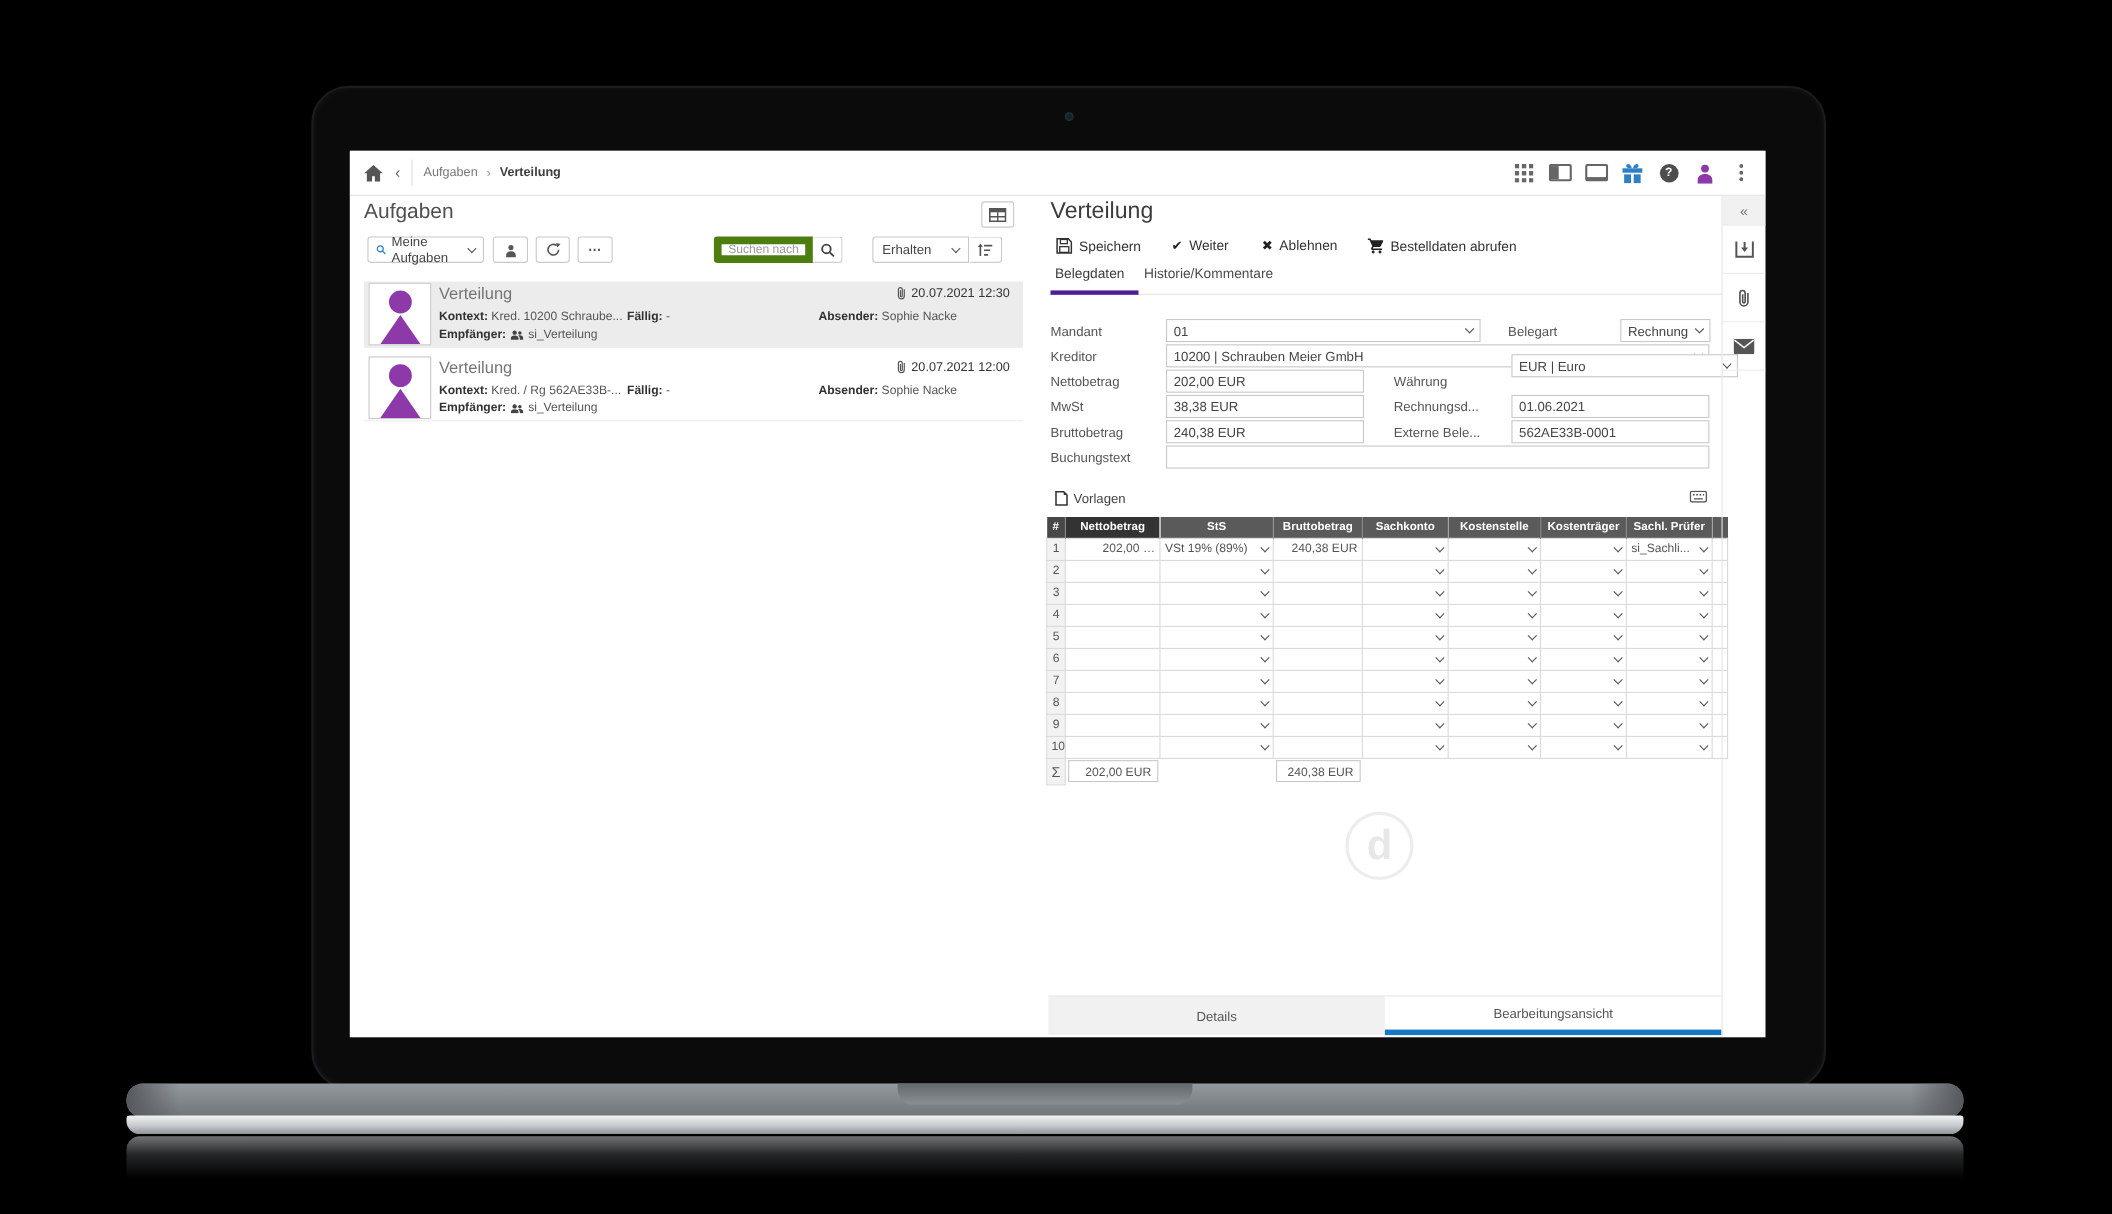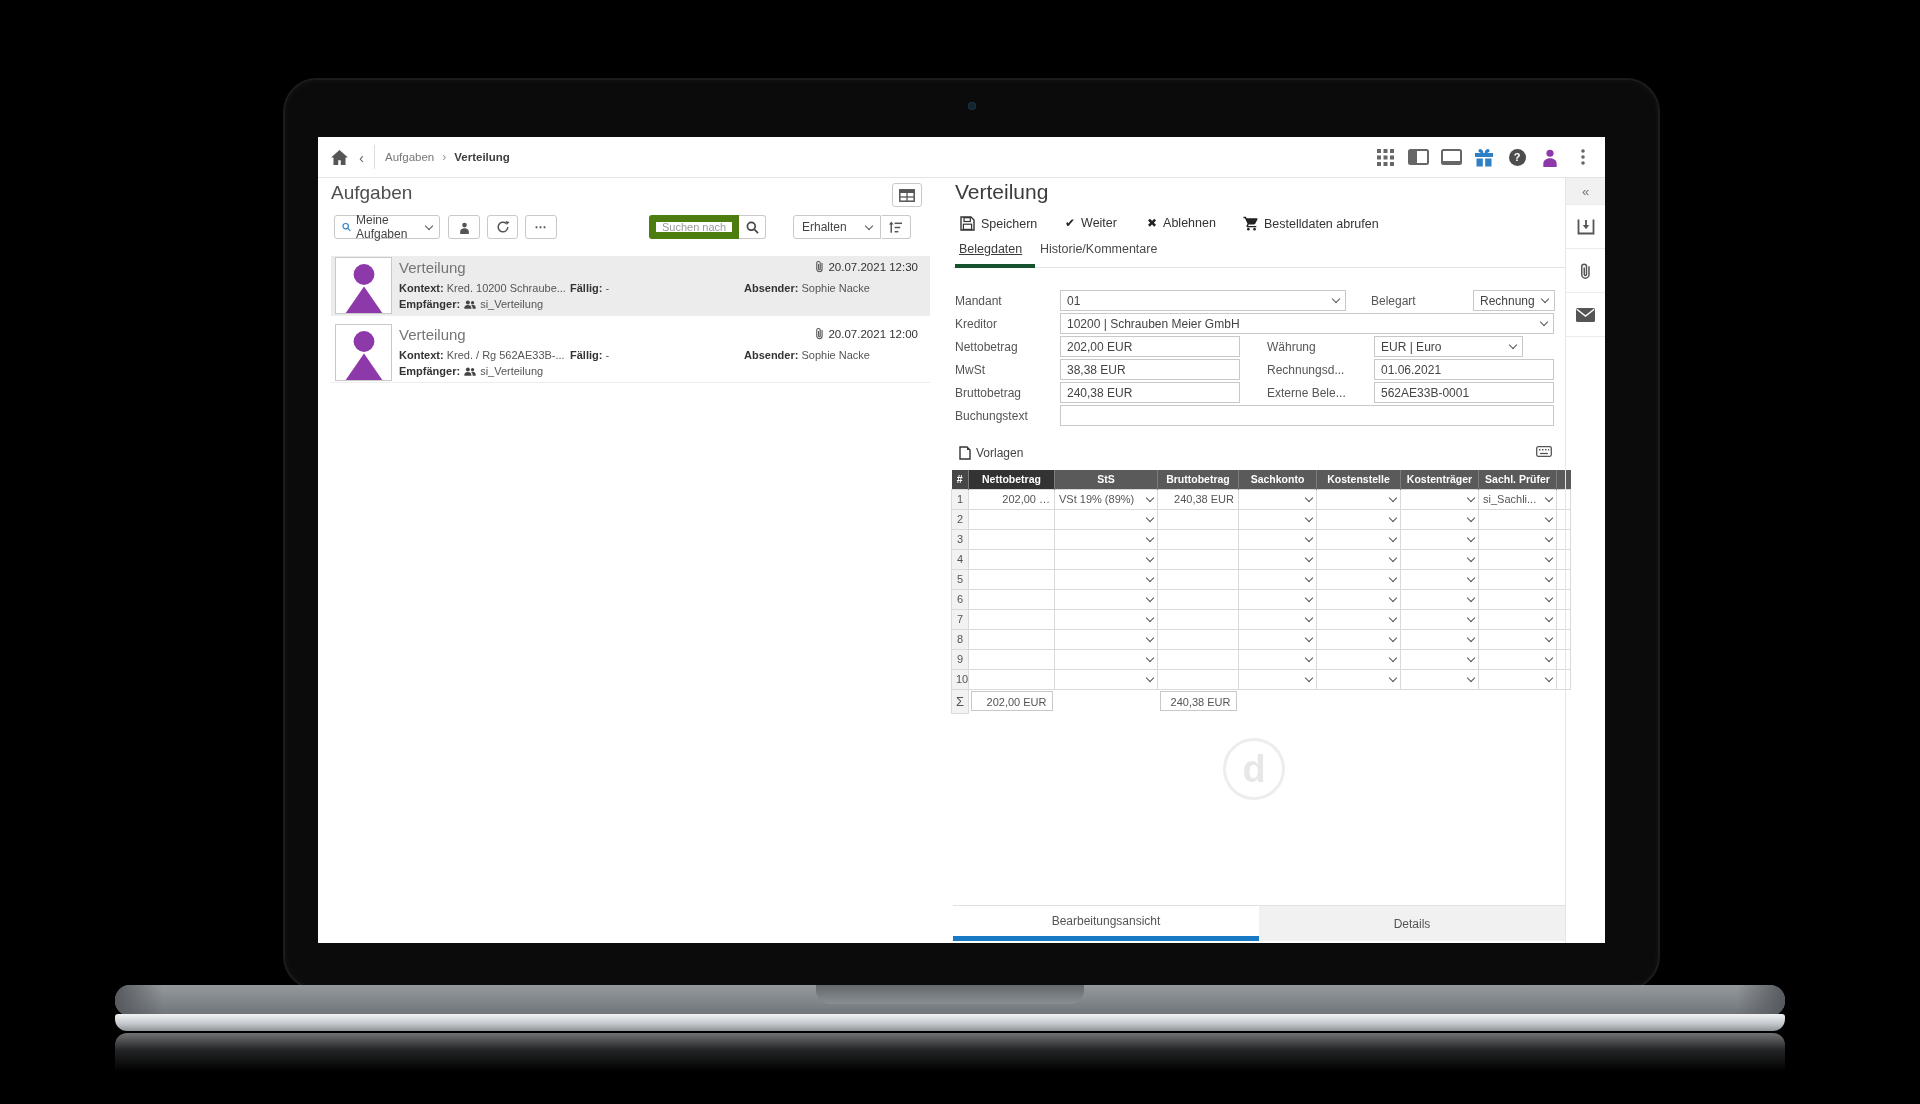--- a/index.html
+++ b/index.html
@@ -83,21 +83,21 @@
 
   
   .rightpanel { position:absolute; left:635px; top:41px; width:612px; height:765px; }
   .rp-title { position:absolute; left:2px; top:2px; font-size:21px; color:#3c3c3c; font-weight:normal; }
   .rp-actions { position:absolute; left:0; top:38px; height:22px; width:612px; }
   .action { position:absolute; top:0; display:flex; align-items:center; gap:6px; font-size:12.5px; color:#333; }
   .a-sp { left:7px; } .a-we { left:112px; } .a-ab { left:194px; } .a-be { left:290px; }
   .glyph { font-size:12px; color:#222; }
   .rp-tabs { position:absolute; left:0; top:64px; width:612px; height:26px; border-bottom:1px solid #e3e3e3; }
   .rp-tab { position:absolute; top:0; height:26px; font-size:12.5px; color:#4a4a4a; }
-  .rp-tab.active { border-bottom:4px solid #14532d; color:#3c3c3c;text-decoration:underline; }
+  .rp-tab.active { border-bottom:4px solid #4c1d95; color:#3c3c3c; }
   .tab-beleg { left:2px; width:80px; padding-left:4px; }
   .tab-hist { left:87px; }
 
   .f-label { position:absolute; font-size:12px; color:#555; }
   .f-select { position:absolute; height:21px; border:1px solid #c8c8c8; background:#fff; display:flex;
               align-items:center; justify-content:space-between; padding:0 6px; font-size:12px; color:#444; }
   .f-input { position:absolute; height:21px; border:1px solid #c8c8c8; padding:0 6px; font-size:12px;
              color:#444; font-family:"Liberation Sans",sans-serif; background:#fff; }
   .chev { display:inline-block; width:6px; height:6px; border-right:1.6px solid #555;
           border-bottom:1.6px solid #555; transform:rotate(45deg); margin-top:-3px; flex:none; }
@@ -404,21 +404,21 @@
 
       <span class="f-label" style="left:2px;top:139px">Kreditor</span>
       <div class="f-select" style="left:107px;top:135px;width:494px">
         <span>10200 | Schrauben Meier GmbH</span>
           <span class="chev"></span>
       </div>
 
       <span class="f-label" style="left:2px;top:162px">Nettobetrag</span>
       <input class="f-input" style="left: 107px; top: 158px; width: 180px;" value="202,00 EUR">
       <span class="f-label" style="left:314px;top:162px">Währung</span>
-      <div class="f-select" style="left:421px;top:158px;width:149px">
+      <div class="f-select" style="left:421px;top:144px;width:206px">
         <span>EUR | Euro</span>
           <span class="chev"></span>
       </div>
 
       <span class="f-label" style="left:2px;top:185px">MwSt</span>
       <input class="f-input" style="left: 107px; top: 181px; width: 180px;" value="38,38 EUR">
       <span class="f-label" style="left:314px;top:185px">Rechnungsd...</span>
       <input class="f-input" style="left: 421px; top: 181px; width: 180px;" value="01.06.2021">
 
       <span class="f-label" style="left:2px;top:208px">Bruttobetrag</span>
@@ -851,22 +851,22 @@
               <td></td>
               <td></td>
               <td></td>
           </tr>
         </tfoot>
       </table>
 
       <div class="watermark">d</div>
 
       <div class="bottom-tabs">
+        <div class="btab inactive">Details</div>
         <div class="btab active">Bearbeitungsansicht</div>
-        <div class="btab inactive">Details</div>
       </div>
     </div>
 
     <div class="rsidebar">
       <div class="rs-cell rs-collapse">«</div>
       <div class="rs-cell rs-ic">
         <svg width="18" height="17" viewBox="0 0 18 17">
             <path d="M1.5 1.5v14h15v-14" fill="none" stroke="#555" stroke-width="1.8"></path>
             <line x1="9" y1="2" x2="9" y2="8" stroke="#555" stroke-width="1.8"></line>
             <polygon points="5.8,7 12.2,7 9,11.2" fill="#555"></polygon>

